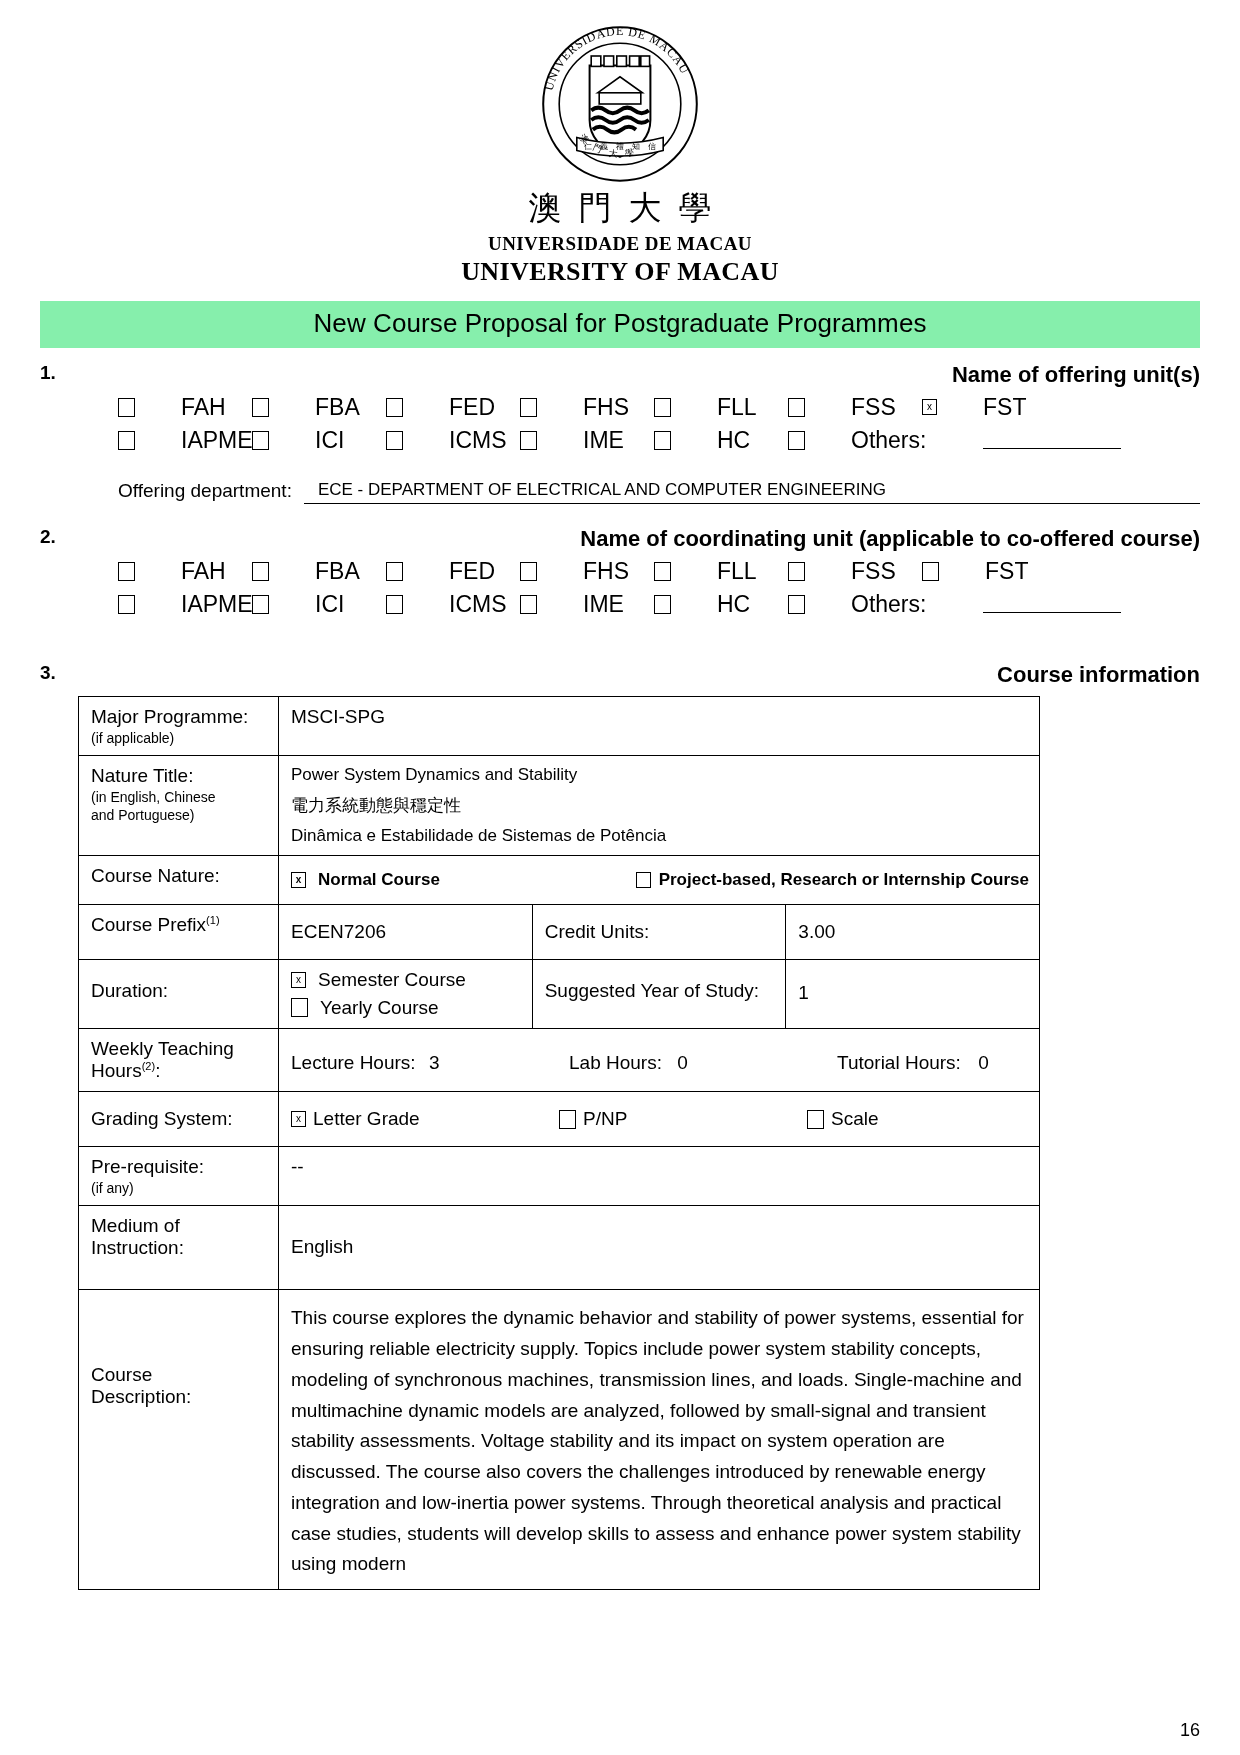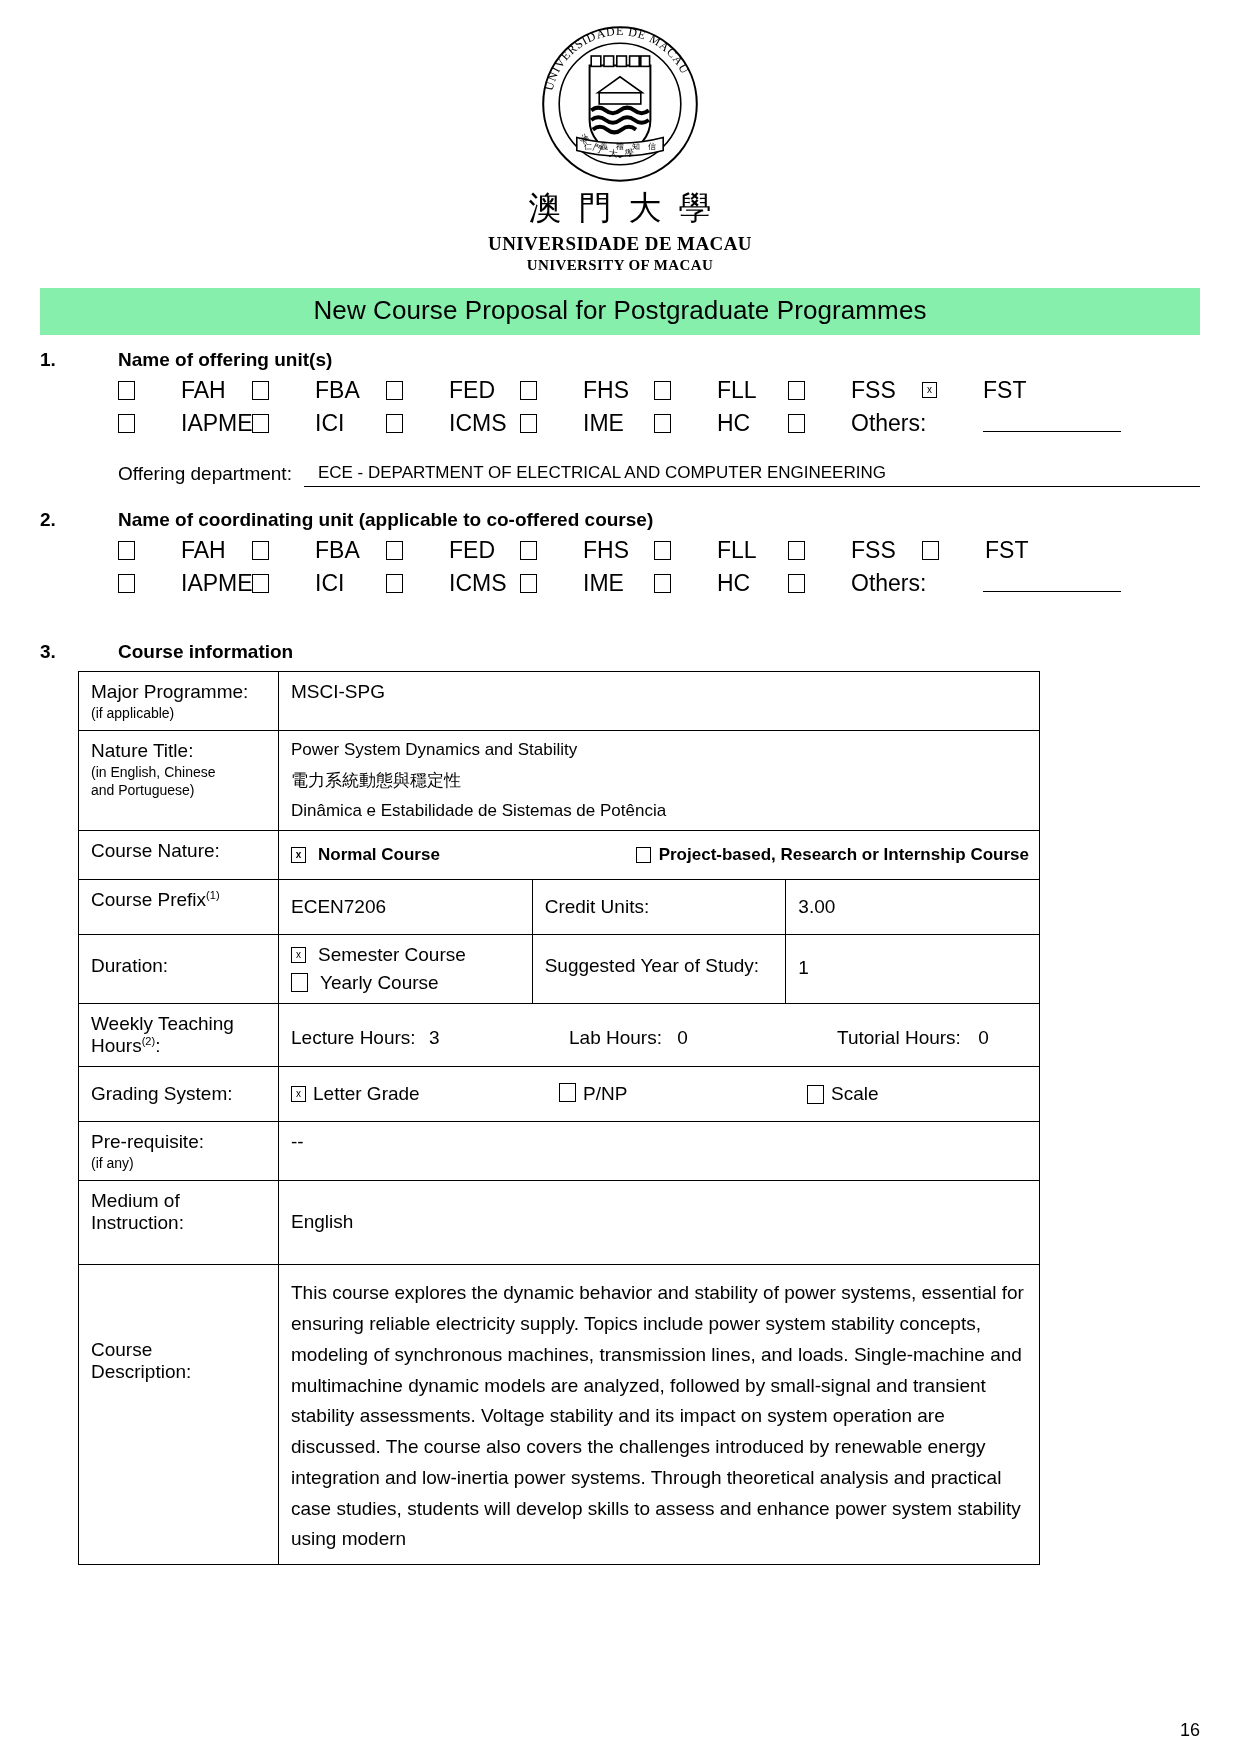--- a/index.html
+++ b/index.html
@@ -31,21 +31,21 @@
   .pt-name {
     font-family: "Liberation Serif", serif;
     font-weight: bold;
     font-size: 19px;
     letter-spacing: 0.4px;
     margin-top: 5px;
   }
   .en-name {
     font-family: "Liberation Serif", serif;
     font-weight: bold;
-    font-size: 15px;
+    font-size: 26px;
     letter-spacing: 0.4px;
     margin-top: 2px;
   }
 
   
   .banner {
     margin: 14px 40px 0 40px;
     background: #86efac;
     text-align: center;
     font-size: 26px;
@@ -57,22 +57,23 @@
   .section { margin: 0 40px; position: relative; }
   .sec-num {
     position: absolute;
     left: 0;
     top: 0;
     font-weight: bold;
     font-size: 19px;
   }
   .sec-head {
     font-weight: bold;
-    font-size: 19px;
+    font-size: 22px;
     margin-left: 78px;
+    text-align: right;
   }
   .sec1 { margin-top: 14px; }
   .sec2 { margin-top: 22px; }
   .sec3 { margin-top: 44px; }
 
   
   .cbrow {
     margin-left: 78px;
     display: flex;
     align-items: flex-start;
@@ -161,21 +162,21 @@
   .dur-row { display: flex; align-items: center; font-size: 19px; }
   .dur-row + .dur-row { margin-top: 6px; }
   .dur-row .cb { margin-right: 12px; }
 
   .hours-wrap { display: flex; font-size: 19px; padding-top: 14px; }
   .hours-wrap .h1 { width: 278px; }
   .hours-wrap .h2 { width: 268px; }
 
   .grade-wrap { display: flex; align-items: center; font-size: 19px; }
   .grade-wrap .g1 { width: 268px; display: flex; align-items: center; }
-  .grade-wrap .g2 { width: 248px; display: flex; }
+  .grade-wrap .g2 { width: 248px; display: flex; align-items: center; }
   .grade-wrap .g3 { display: flex; align-items: center; }
 
   .desc { font-size: 17px; line-height: 1.62; }
 
   
   .pagenum {
     position: absolute;
     right: 40px;
     bottom: 14px;
     font-size: 18px;

